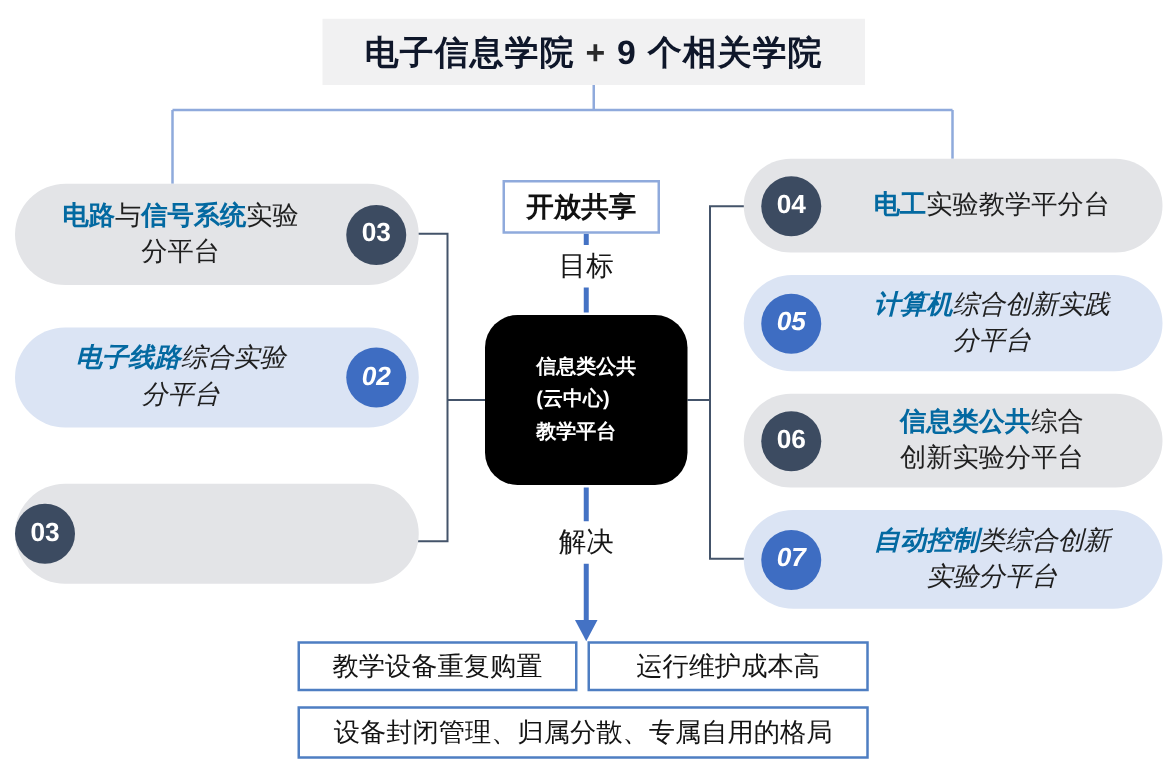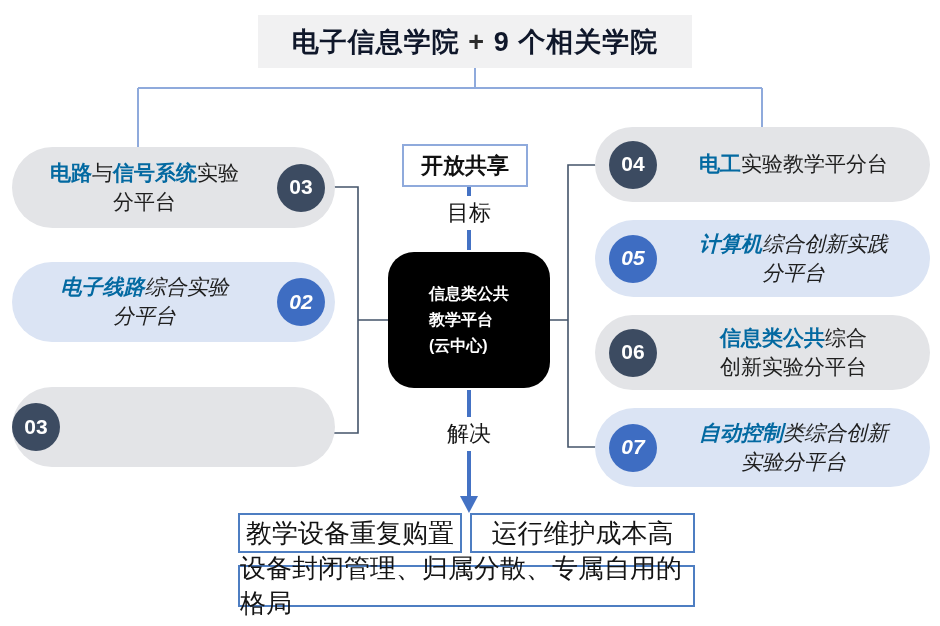--- a/index.html
+++ b/index.html
@@ -55,21 +55,21 @@
   .p01{left:12px;top:147px;width:323px;height:81px;}
   .p02{left:12px;top:262px;width:323px;height:80px;}
   .p03{left:12px;top:387px;width:323px;height:80px;}
   .p04{left:595px;top:127px;width:335px;height:75px;}
   .p05{left:595px;top:220px;width:335px;height:77px;}
   .p06{left:595px;top:315px;width:335px;height:75px;}
   .p07{left:595px;top:408px;width:335px;height:79px;}
 
   .problem{
     position:absolute;background:#ffffff;border:2px solid #4e7ec2;box-sizing:border-box;
-    display:flex;align-items:center;justify-content:center;font-size:26px;color:#141414;z-index:1;
+    display:flex;align-items:center;justify-content:center;font-size:21px;color:#141414;z-index:1;
   }
   .prob-a{left:238px;top:513px;width:224px;height:40px;}
   .prob-b{left:470px;top:513px;width:225px;height:40px;}
   .prob-c{left:238px;top:565px;width:457px;height:42px;}
 </style>
 </head>
 <body>
 
 <div class="stage">
 
@@ -92,22 +92,22 @@
     <span><span class="red">电子信息学院 </span><span>+</span><span class="red"> 9 个相关学院</span></span>
   </div>
 
   <div class="goal-box">开放共享</div>
   <div class="flow-label goal">目标</div>
   <div class="flow-label solve">解决</div>
 
   <div class="center-box">
     <div>
       <div>信息类公共</div>
+      <div>(云中心)</div>
       <div>教学平台</div>
-      <div>(云中心)</div>
     </div>
   </div>
 
   <div class="pill gray side-left p01">
     <div class="text"><span class="hl">电路</span><span>与</span><span class="hl">信号系统</span><span>实验</span><br><span>分平台</span></div>
     <div class="badge dark">03</div>
   </div>
   <div class="pill blue side-left p02">
     <div class="text"><span class="hl">电子线路</span><span>综合实验</span><br><span>分平台</span></div>
     <div class="badge blue">02</div>

